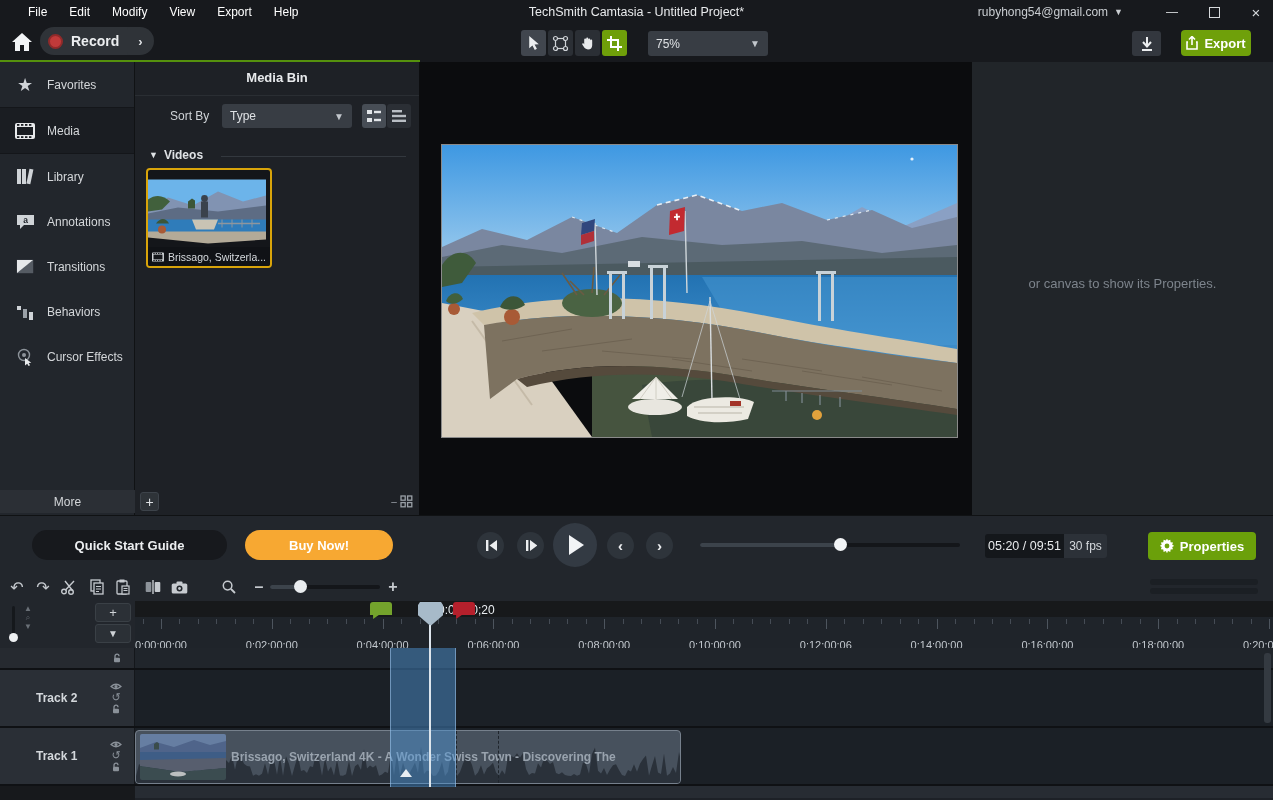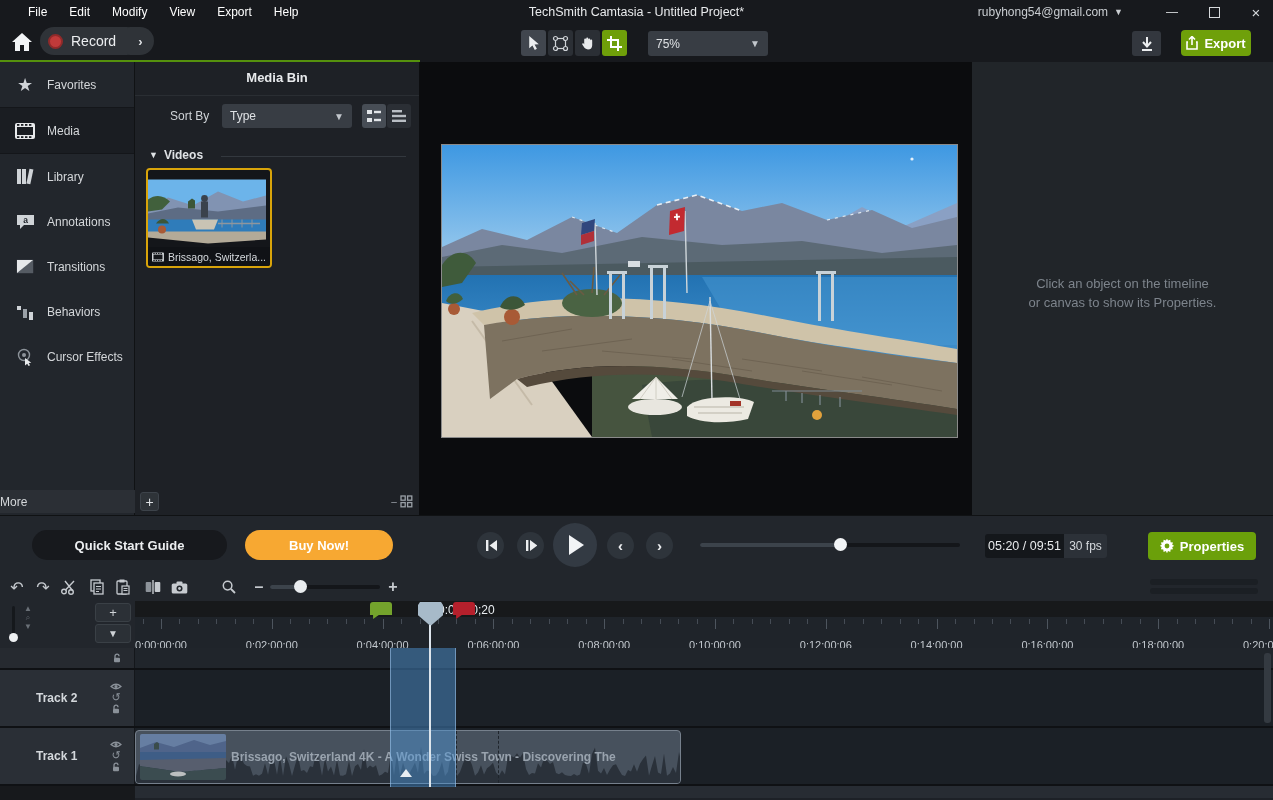--- a/index.html
+++ b/index.html
@@ -11,38 +11,38 @@
   .menu-item{color:#ffffff;font-size:12px;margin-right:22px;cursor:default;}
   #win-title{position:absolute;left:0;right:0;text-align:center;color:#e8eaec;font-size:12.5px;pointer-events:none;}
   #account{position:absolute;right:150px;top:0;height:24px;display:flex;align-items:center;color:#c9cdd1;font-size:12px;gap:6px;}
   .win-btn{position:absolute;top:0;width:34px;height:24px;display:flex;align-items:center;justify-content:center;color:#d6d9dc;}
   .max-glyph{width:9px;height:9px;border:1.2px solid #d6d9dc;display:inline-block;}
   
   #topbar{position:absolute;left:0;top:24px;width:1273px;height:38px;background:#17191d;}
   #home-btn{position:absolute;left:8px;top:4px;width:28px;height:28px;display:flex;align-items:center;justify-content:center;}
   #record-btn{position:absolute;left:40px;top:3px;height:28px;background:#2f3338;border-radius:14px 3px 3px 14px;display:flex;align-items:center;padding:0 14px 0 8px;gap:8px;}
   #record-btn .dot{width:15px;height:15px;border-radius:50%;background:#c03a3a;border:2px solid #8f2a2a;box-sizing:border-box;}
-  #record-btn span.lbl{color:#eceef0;font-size:14px;font-weight:normal;}
+  #record-btn span.lbl{color:#eceef0;font-size:14px;font-weight:bold;}
   #record-more{position:absolute;left:127px;top:3px;width:27px;height:28px;background:#2f3338;border-radius:3px 14px 14px 3px;display:flex;align-items:center;justify-content:center;color:#dfe2e5;font-weight:bold;font-size:13px;}
   .tool-btn{position:absolute;top:6px;width:25px;height:26px;border-radius:3px;background:#2b2f35;display:flex;align-items:center;justify-content:center;}
   #tool-select{left:521px;background:#41464e;}
   #tool-transform{left:548px;}
   #tool-pan{left:575px;}
   #tool-crop{left:602px;background:#6f9f0a;}
   #zoom-select{position:absolute;left:648px;top:7px;width:104px;height:25px;background:#383d44;border-radius:3px;display:flex;align-items:center;padding:0 8px;color:#dfe2e5;font-size:12px;}
   #zoom-select .car{margin-left:auto;color:#c2c7cc;font-size:10px;}
   #download-btn{position:absolute;left:1132px;top:7px;width:29px;height:25px;background:#33373e;border-radius:3px;display:flex;align-items:center;justify-content:center;}
   #export-btn{position:absolute;left:1181px;top:6px;width:70px;height:26px;background:#6fa00a;border-radius:4px;display:flex;align-items:center;justify-content:center;gap:6px;color:#fff;font-weight:bold;font-size:13px;}
   #tab-accent{position:absolute;left:0;top:60px;width:420px;height:2px;background:#55910d;}
   
   #sidebar{position:absolute;left:0;top:62px;width:135px;height:453px;background:#22262c;border-right:1px solid #101214;box-sizing:border-box;}
   .side-item{height:45px;display:flex;align-items:center;gap:10px;padding-left:13px;color:#d4d7da;font-size:12px;font-weight:500;}
   .side-item.selected{background:#1a1d22;border-top:1px solid #14161a;border-bottom:1px solid #14161a;}
   .side-icon{width:24px;display:flex;justify-content:center;color:#cfd3d7;}
-  #more-bar{position:absolute;left:0;top:428px;width:135px;height:23px;background:#2b2f35;display:flex;align-items:center;color:#d4d7da;font-weight:500;}
+  #more-bar{position:absolute;left:0;top:428px;width:135px;height:23px;background:#2b2f35;display:flex;align-items:center;justify-content:center;color:#d4d7da;font-weight:500;}
   
   #mediabin{position:absolute;left:135px;top:62px;width:285px;height:453px;background:#1e2126;border-right:1px solid #0c0d0f;box-sizing:border-box;}
   #mb-title{position:absolute;left:0;top:8px;width:100%;text-align:center;color:#e8eaec;font-size:13px;font-weight:bold;}
   #mb-div{position:absolute;left:0;top:33px;width:100%;height:1px;background:#2a2e33;}
   #sort-label{position:absolute;left:35px;top:47px;color:#cfd3d7;}
   #sort-select{position:absolute;left:87px;top:42px;width:130px;height:24px;background:#383d44;border-radius:3px;display:flex;align-items:center;padding:0 8px;color:#dfe2e5;box-sizing:border-box;}
   #sort-select .car{margin-left:auto;font-size:10px;color:#c2c7cc;}
   .view-toggle{position:absolute;top:42px;width:24px;height:24px;border-radius:3px;display:flex;align-items:center;justify-content:center;}
   #view-thumb{left:227px;background:#474d55;}
   #view-detail{left:252px;background:#2b2f35;}
@@ -426,21 +426,20 @@
         <rect x="288" y="256" width="11" height="5" fill="#a33428"></rect>
         <circle cx="375" cy="270" r="5" fill="#e2a23c"></circle>
         <path d="M330 246 H420 M344 246 V256 M360 248 V258 M378 250 V260 M398 252 V262" stroke="#7f8a91" stroke-width="1.2"></path>
         <circle cx="470" cy="14" r="1.6" fill="#e8f2fa"></circle>
       </svg>
     </div>
   </div>
 
   <div id="props">
     <div id="props-hint">
-      <div>Click an object on the timeline</div>
       <div>or canvas to show its Properties.</div>
     </div>
   </div>
 
   <div id="playbar">
     <div id="qsg-btn">
         <span>Quick Start Guide</span>
       </div>
     <div id="buy-btn">
         <span>Buy Now!</span>

